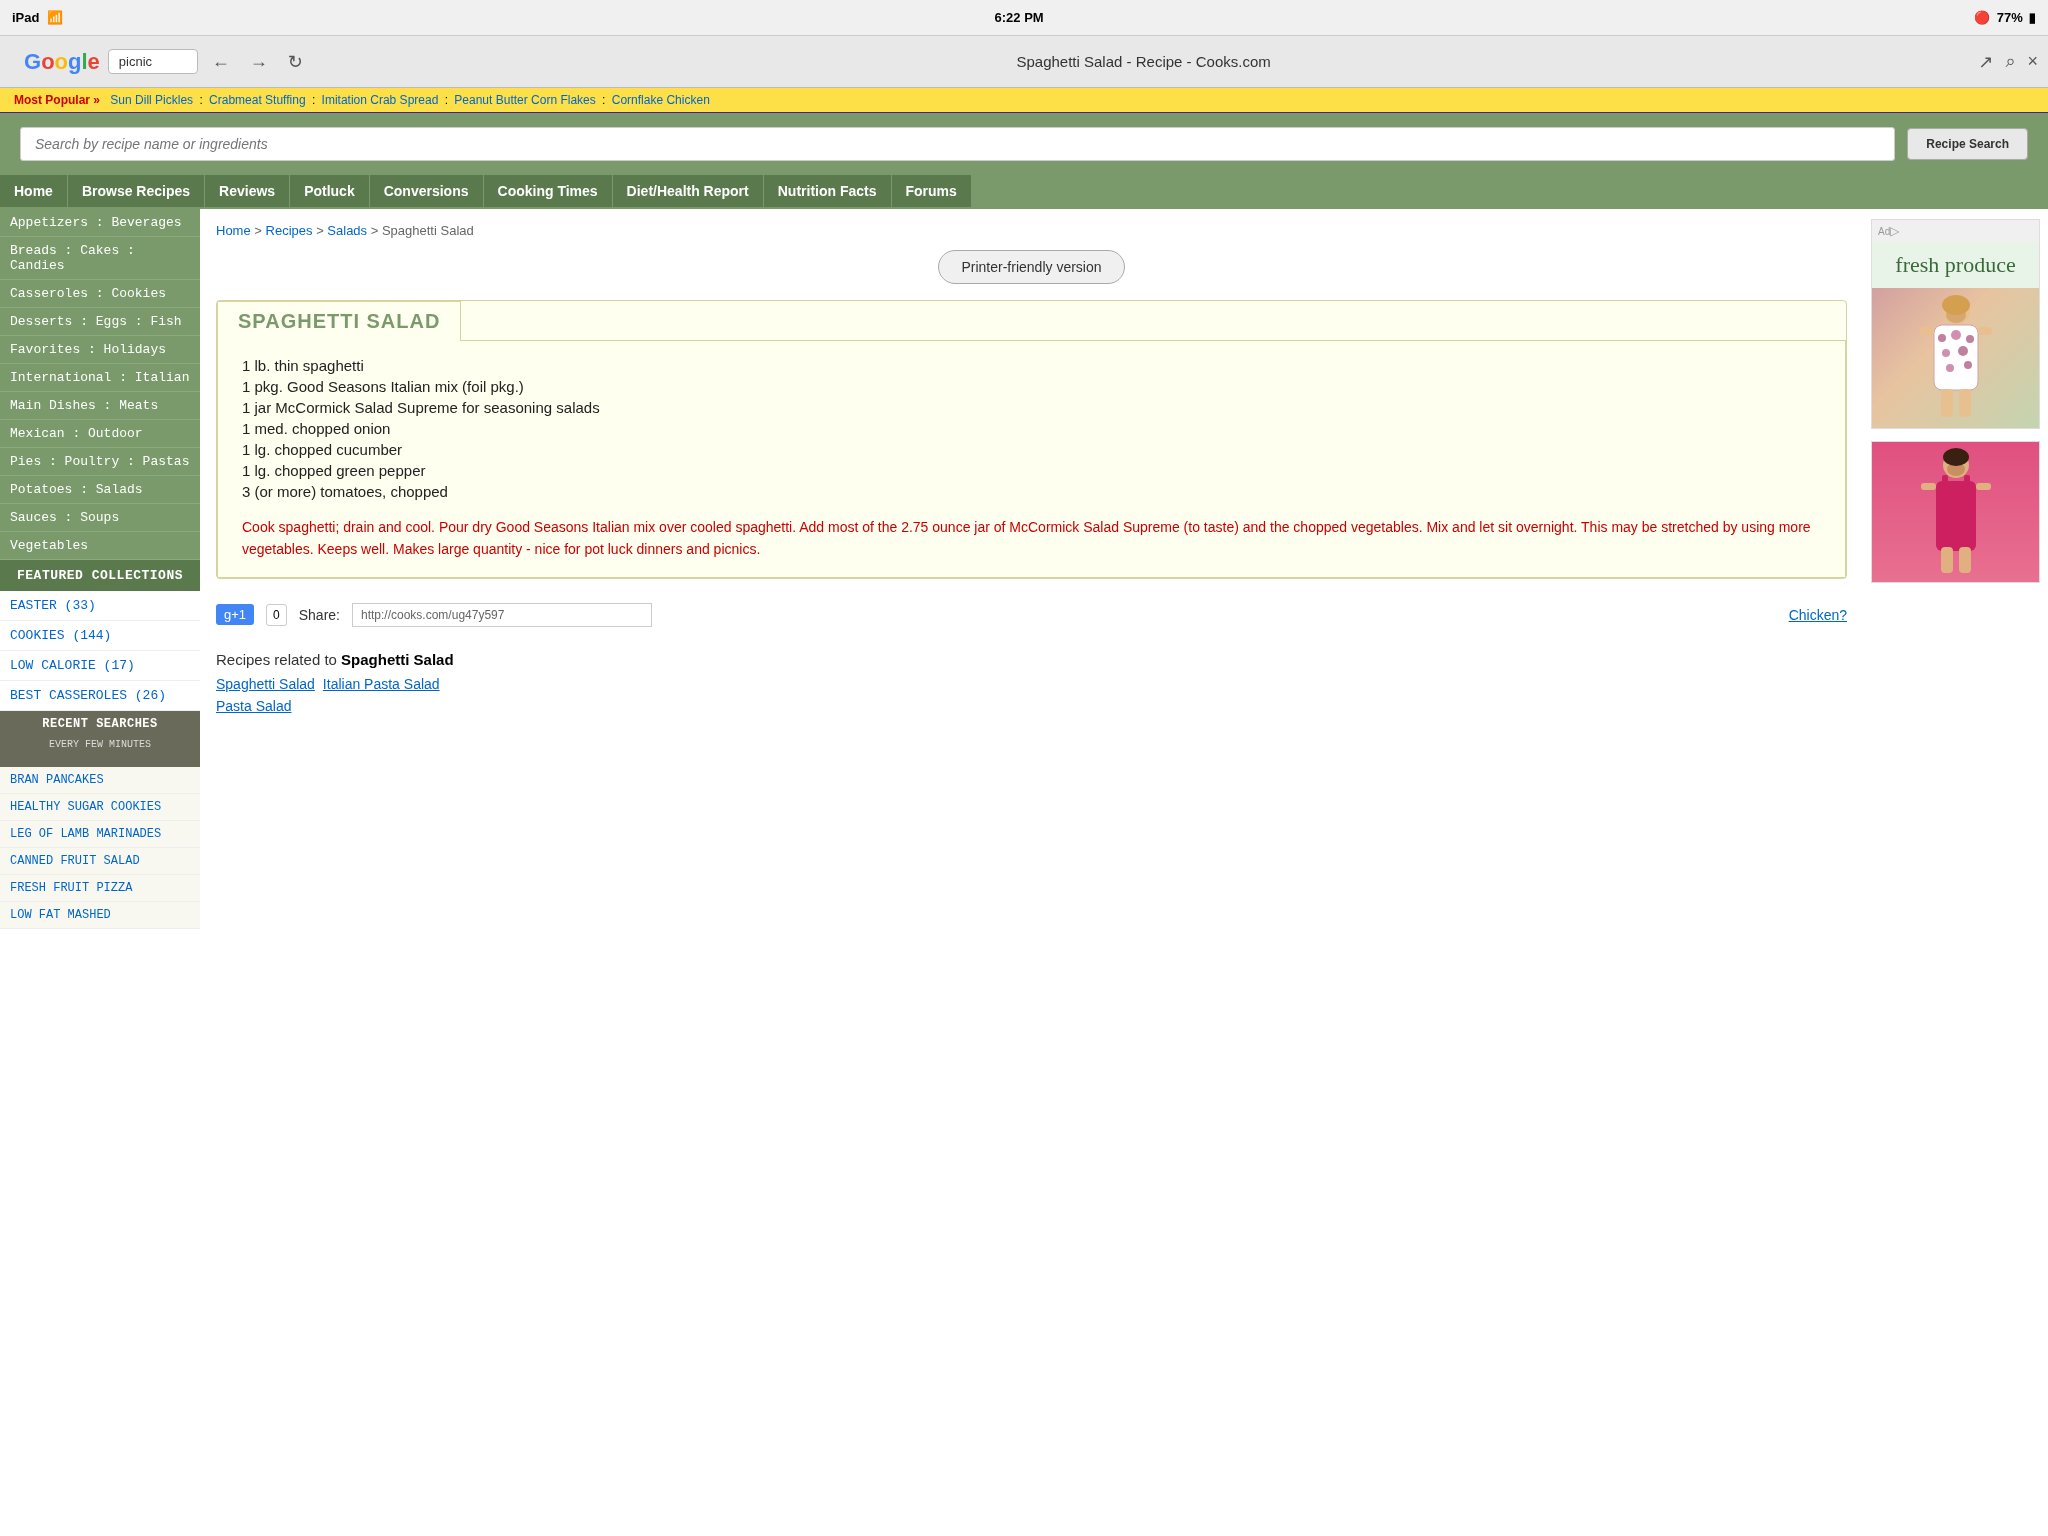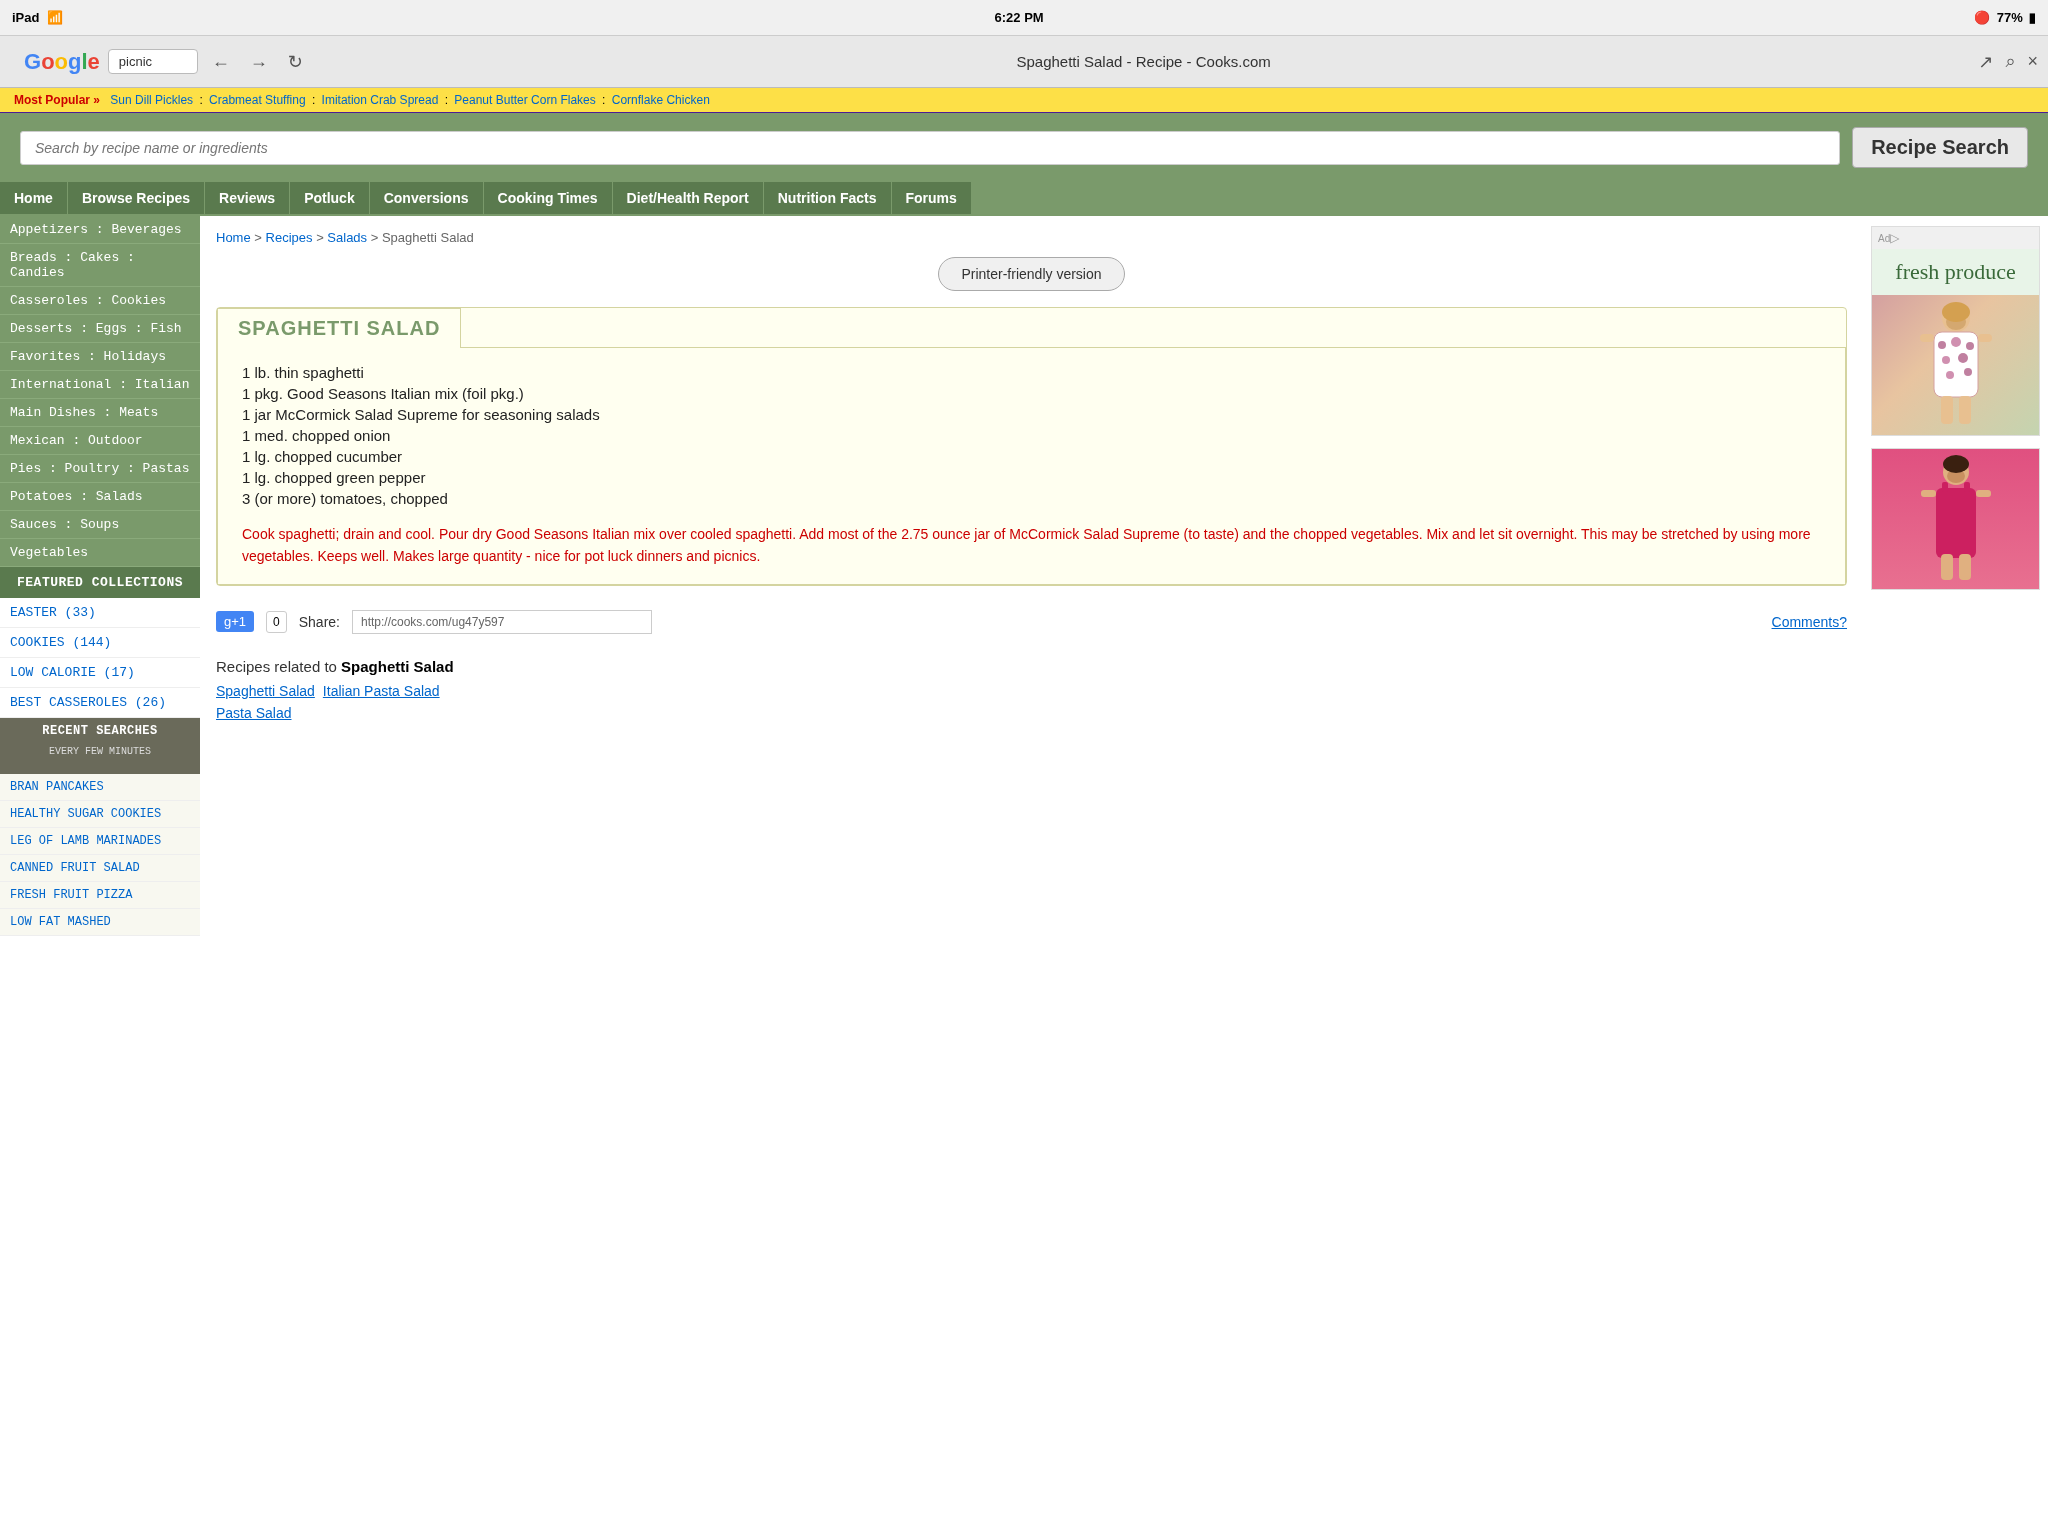--- a/index.html
+++ b/index.html
@@ -103,21 +103,21 @@
       font-size: 14px;
       color: #999;
       background: #fff;
       font-style: italic;
     }
     .search-btn {
       background: #e8e8e8;
       border: 1px solid #aaa;
       border-radius: 4px;
       padding: 8px 18px;
-      font-size: 20px;
+      font-size: 12px;
       font-weight: bold;
       cursor: pointer;
       color: #333;
     }
 
     
     .nav-bar {
       background: #7a9a6b;
       display: flex;
       gap: 1px;
@@ -490,21 +490,21 @@
           </div>
           <div class="recipe-instructions">Cook spaghetti; drain and cool. Pour dry Good Seasons Italian mix over cooled spaghetti. Add most of the 2.75 ounce jar of McCormick Salad Supreme (to taste) and the chopped vegetables. Mix and let sit overnight. This may be stretched by using more vegetables. Keeps well. Makes large quantity - nice for pot luck dinners and picnics.</div>
         </div>
       </div>
 
       <div class="share-bar">
         <button class="g-plus-btn">g+1</button>
         <span class="g-plus-count">0</span>
         <span class="share-label">Share:</span>
         <input class="share-url-input" type="text" value="http://cooks.com/ug47y597" style="">
-        <a class="comments-link">Comments?</a>
+        <a class="comments-link">Chicken?</a>
       </div>
 
       <div class="related-section">
         <div class="related-title">
           <span>Recipes related to </span>
           <strong>Spaghetti Salad</strong>
         </div>
         <div class="related-links">
           <a class="related-link">Spaghetti Salad</a>
           <a class="related-link">Italian Pasta Salad</a>

